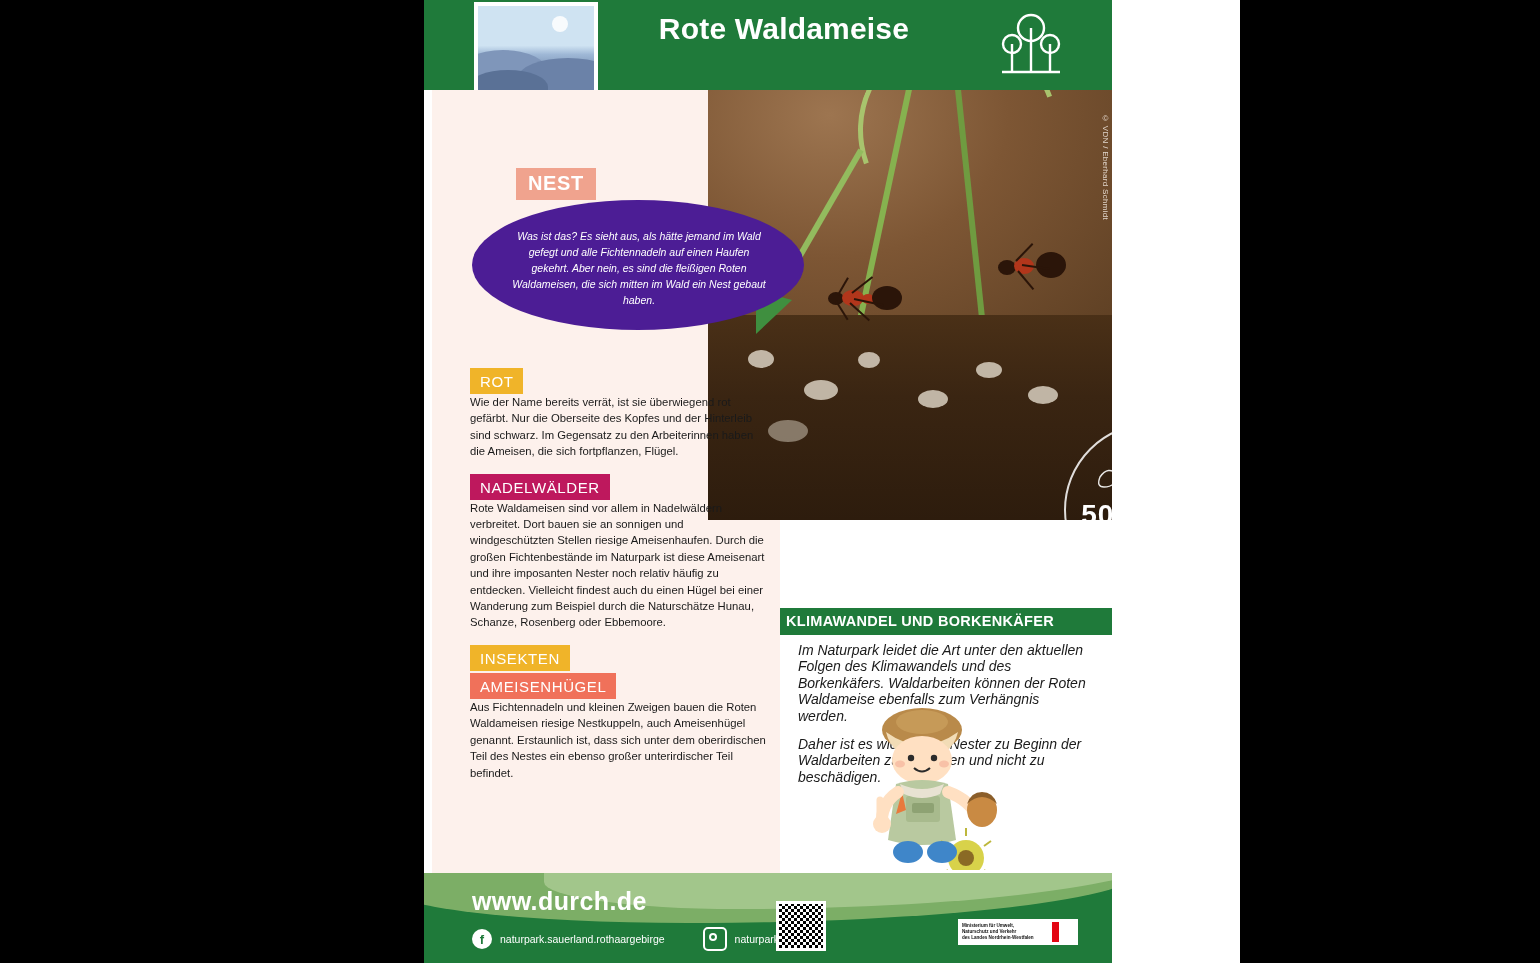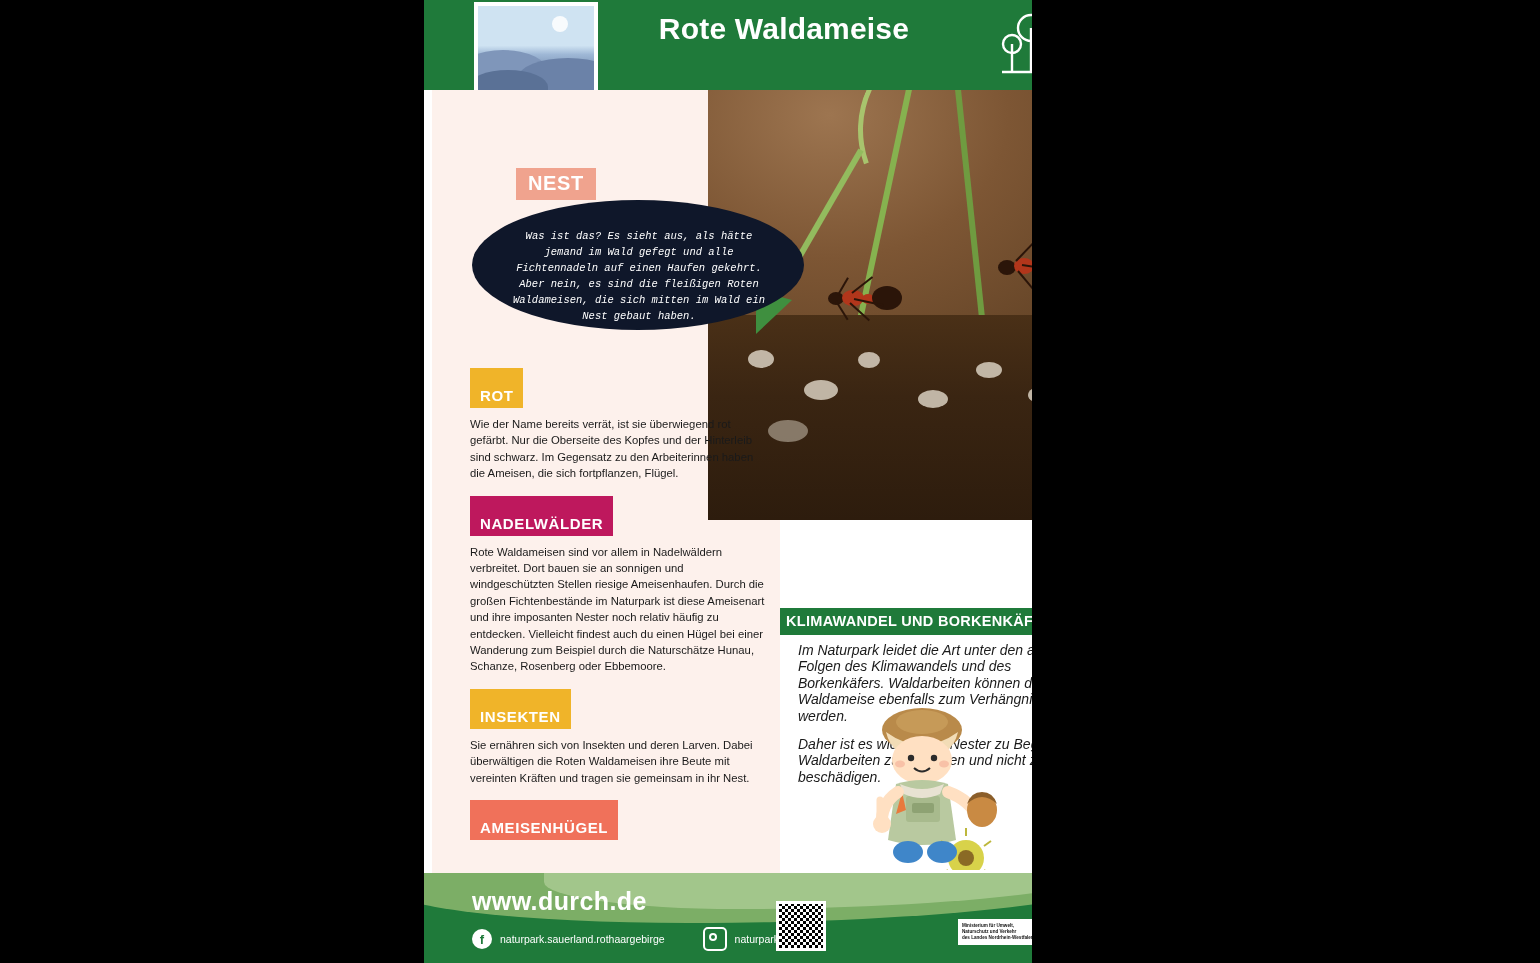--- a/index.html
+++ b/index.html
@@ -17,21 +17,21 @@
     position: relative;
     width: 1540px;
     height: 963px;
     background: #000000;
   }
   
   .poster {
     position: absolute;
     left: 424px;
     top: 0px;
-    width: 608px;
+    width: 816px;
     height: 963px;
     background: #ffffff;
     overflow: hidden;
   }
 
   
   .header {
     position: absolute;
     left: 0; top: 0;
     width: 688px;
@@ -240,24 +240,23 @@
   }
   .label-nest {
     left: 92px; top: 78px;
     font-size: 20px;
     background: #f0a38e;
   }
   .bubble {
     position: absolute;
     left: 48px; top: 110px;
     width: 332px; height: 130px;
-    background: #0f172a;
+    background: #4c1d95;
     border-radius: 50%;
     color: #ffffff;
-    font-family: Liberation Mono, monospace;
   }
   .bubble p {
     margin: 0;
     position: absolute;
     left: 38px; top: 28px;
     width: 258px;
     text-align: center;
     font-size: 10.5px;
     font-style: italic;
     line-height: 16px;
@@ -275,25 +274,25 @@
   .col-left {
     position: absolute;
     left: 46px;
     top: 278px;
     width: 296px;
   }
   .sec { margin-bottom: 2px; }
   .sec-label {
     display: inline-block;
     color: #ffffff;
-    font-weight: bold;
+    font-weight: normal;
     font-size: 15px;
     letter-spacing: .6px;
-    padding: 19px 10px 4px 10px;
-    margin-bottom: 8px;
+    padding: 5px 10px 4px 10px;
+    margin-bottom: 0;
   }
   .lbl-yellow { background: #f0b429; }
   .lbl-dark { background: #be185d; text-align: right; }
   .lbl-salmon { background: #f0715a; }
   .sec p {
     margin: 0 0 14px 0;
     font-size: 11.3px;
     line-height: 16.4px;
     color: #1a1a1a;
   }
@@ -529,24 +528,24 @@
         <div class="sec">
           <span class="sec-label lbl-yellow">ROT</span>
           <p>Wie der Name bereits verrät, ist sie überwiegend rot gefärbt. Nur die Oberseite des Kopfes und der Hinterleib sind schwarz. Im Gegensatz zu den Arbeiterinnen haben die Ameisen, die sich fortpflanzen, Flügel.</p>
         </div>
         <div class="sec">
           <span class="sec-label lbl-dark">NADELWÄLDER</span>
           <p>Rote Waldameisen sind vor allem in Nadelwäldern verbreitet. Dort bauen sie an sonnigen und windgeschützten Stellen riesige Ameisenhaufen. Durch die großen Fichtenbestände im Naturpark ist diese Ameisenart und ihre imposanten Nester noch relativ häufig zu entdecken. Vielleicht findest auch du einen Hügel bei einer Wanderung zum Beispiel durch die Naturschätze Hunau, Schanze, Rosenberg oder Ebbemoore.</p>
         </div>
         <div class="sec">
           <span class="sec-label lbl-yellow">INSEKTEN</span>
-          <p>Sie ernähren sich von Insekten und deren Larven. Dabei überwältigen die Roten Waldameisen ihre Beute mit vereinten Kräften und tragen sie gemeinsam in ihr Nest.</p>
         </div>
         <div class="sec">
           <span class="sec-label lbl-salmon">AMEISENHÜGEL</span>
+          <p>Aus Fichtennadeln und kleinen Zweigen bauen die Roten Waldameisen riesige Nestkuppeln, auch Ameisenhügel genannt. Erstaunlich ist, dass sich unter dem oberirdischen Teil des Nestes ein ebenso großer unterirdischer Teil befindet.</p>
         </div>
       </div>
 
       <div class="col-right">
         <div class="klima-label">KLIMAWANDEL UND BORKENKÄFER</div>
         <div class="klima-text">
           <p>Im Naturpark leidet die Art unter den aktuellen Folgen des Klimawandels und des Borkenkäfers. Waldarbeiten können der Roten Waldameise ebenfalls zum Verhängnis werden.</p>
           <p>Daher ist es wichtig, die Nester zu Beginn der Waldarbeiten zu markieren und nicht zu beschädigen.</p>
         </div>
 

